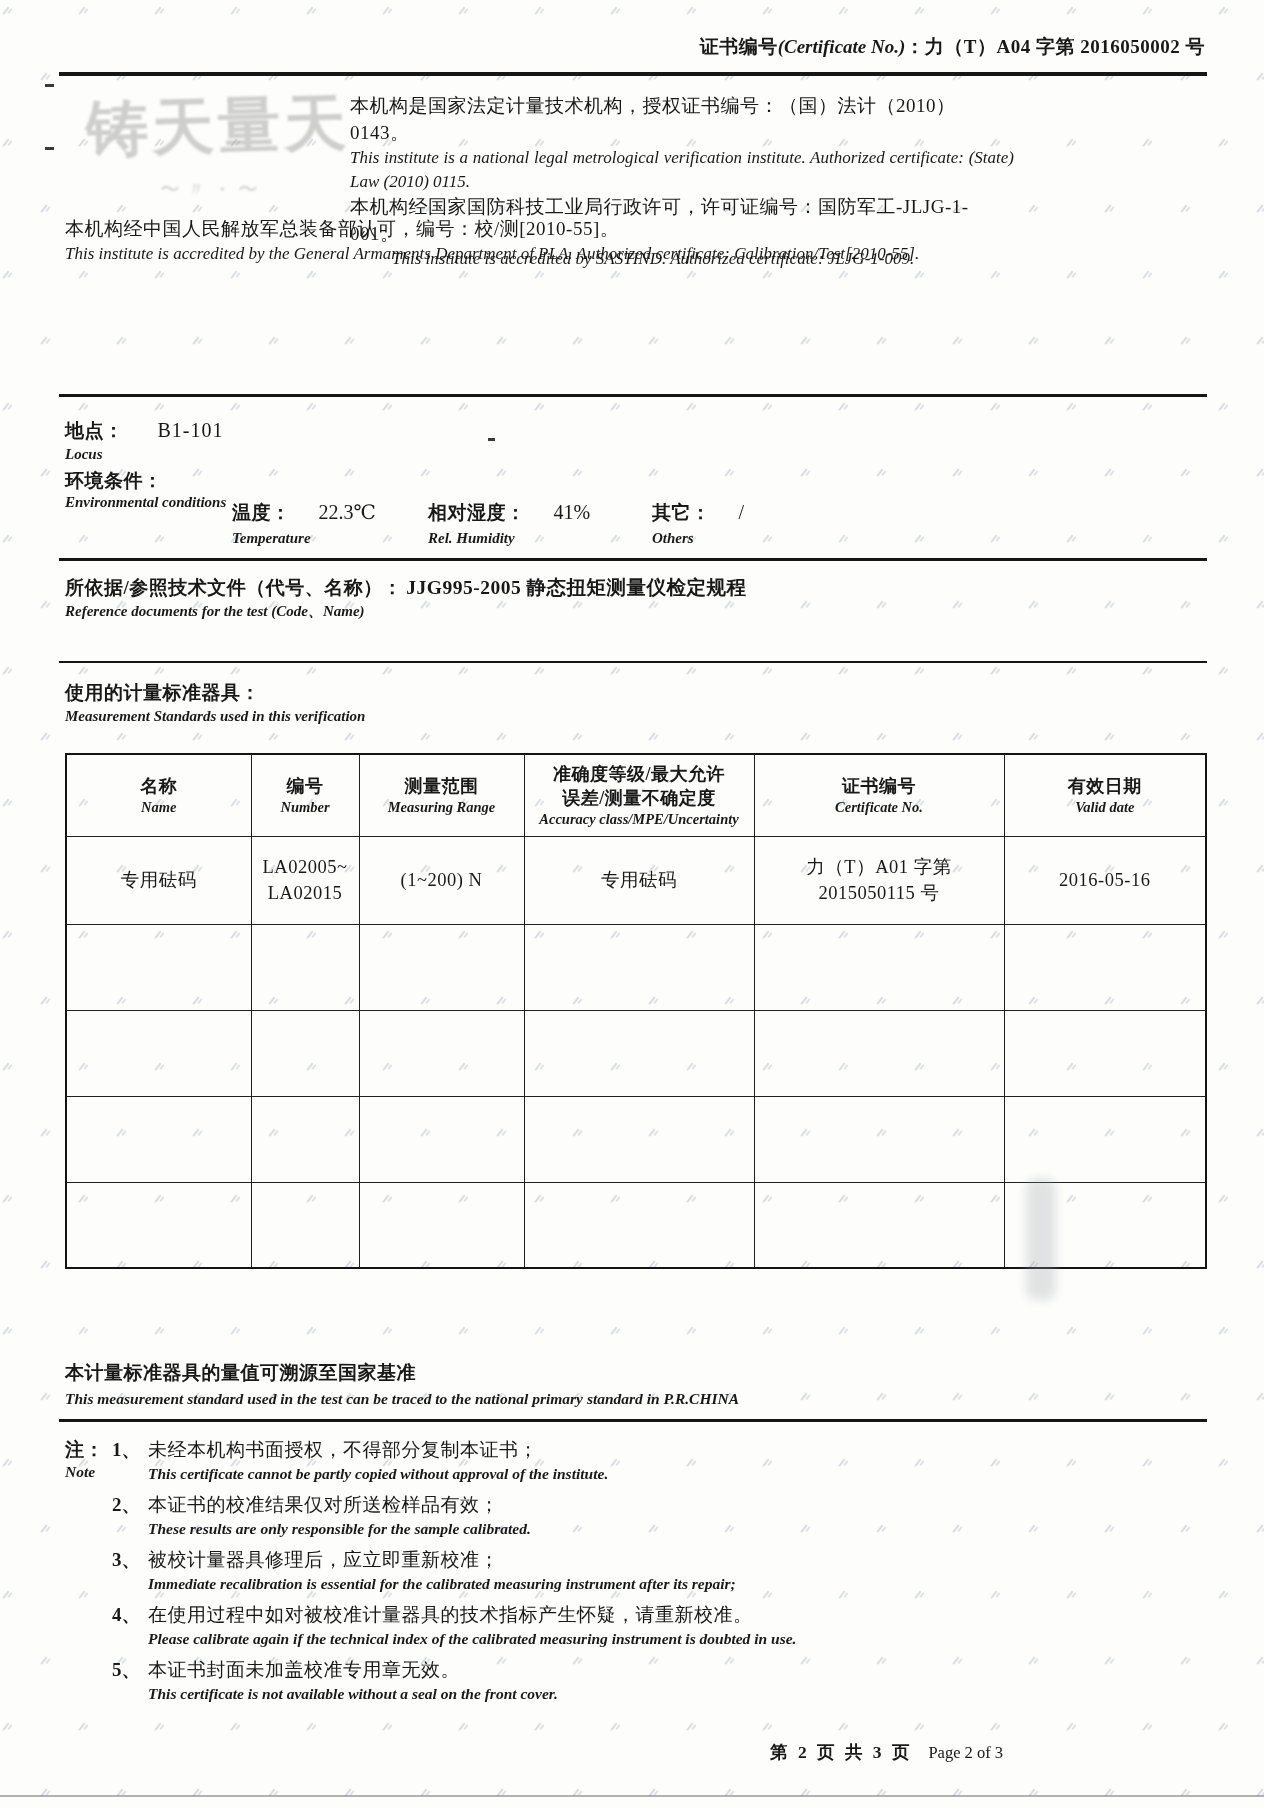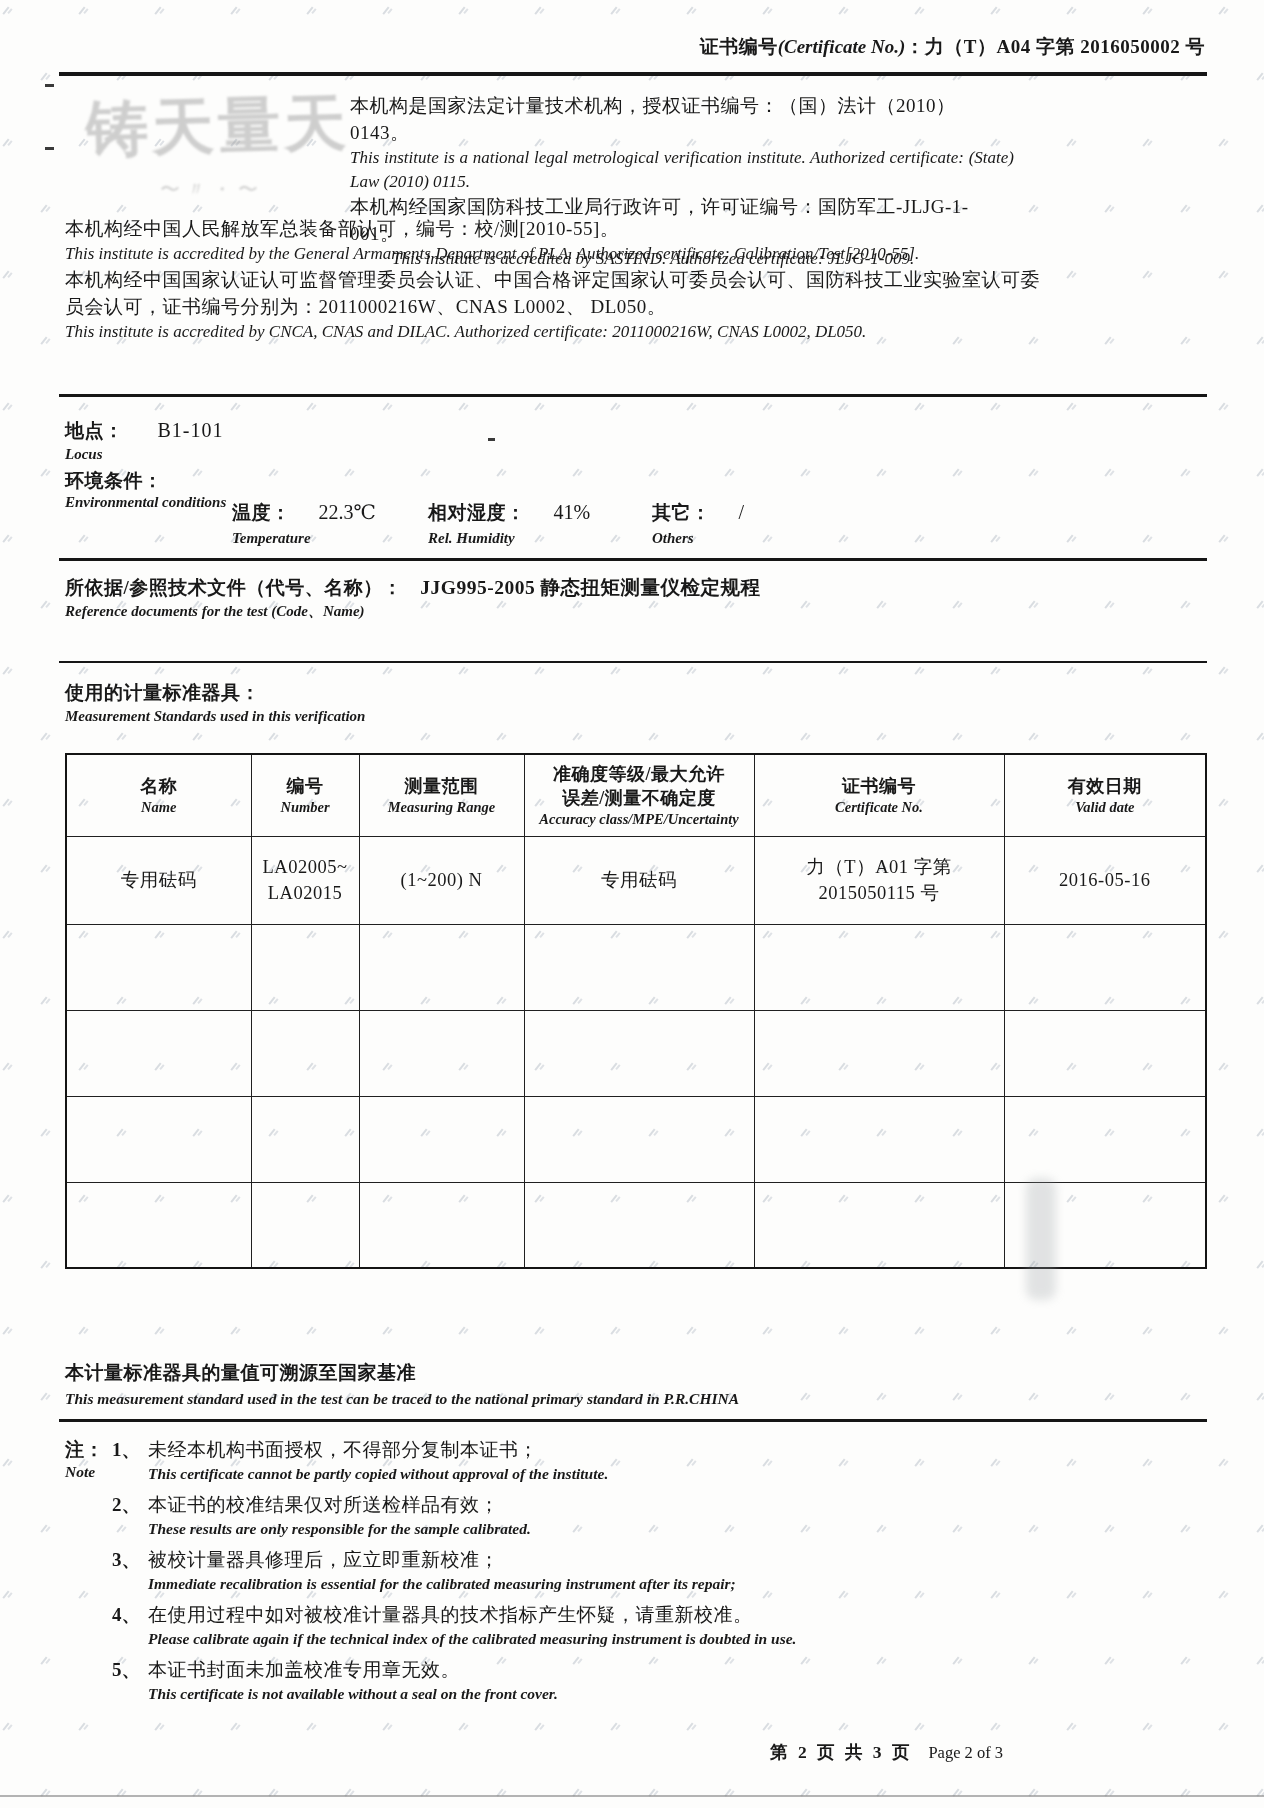--- a/index.html
+++ b/index.html
@@ -51,21 +51,21 @@
   .env-item .row{font-size:19px;white-space:nowrap;}
   .env-item .row .lab{font-weight:bold;}
   .env-item .row .val{margin-left:28px;font-size:20px;}
   .env-item .sub{font-size:15px;font-weight:bold;font-style:italic;margin-top:4px;}
 
   #rule-3{top:558px;left:59px;width:1148px;height:2.5px;}
 
   
   #ref-line{left:65px;top:574px;font-size:19px;white-space:nowrap;}
   #ref-line .lab{font-weight:bold;}
-  #ref-line .val{margin-left:18px;font-weight:bold;font-size:19.5px;}
+  #ref-line .val{margin-left:4px;font-weight:bold;font-size:19.5px;}
   #ref-en{left:65px;top:602px;font-size:15px;font-weight:bold;font-style:italic;}
 
   #rule-4{top:661px;left:59px;width:1148px;height:2px;}
 
   
   #std-title{left:65px;top:680px;font-size:19px;font-weight:bold;}
   #std-title-en{left:65px;top:708px;font-size:15px;font-weight:bold;font-style:italic;}
   #table-wrap{left:65px;top:753px;}
   table{border-collapse:collapse;table-layout:fixed;width:1140px;border:2.5px solid #141414;}
   th,td{border:1.6px solid #202020;text-align:center;vertical-align:middle;padding:2px 4px;}
@@ -600,24 +600,20 @@
       <div class="p">
         <div class="cn body-cn">本机构经国家国防科技工业局行政许可，许可证编号：国防军工-JLJG-1-001。</div>
         <div class="en body-en">This institute is accredited by SASTIND. Authorized certificate: JLJG-1-009.</div>
       </div>
     </div>
   <div id="intro-full" class="abs">
       <div class="p">
         <div class="cn body-cn">本机构经中国人民解放军总装备部认可，编号：校/测[2010-55]。</div>
         <div class="en body-en">This institute is accredited by the General Armaments Department of PLA. Authorized certificate: Calibration/Test[2010-55].</div>
       </div>
-      <div class="p">
-        <div class="cn body-cn">本机构经中国国家认证认可监督管理委员会认证、中国合格评定国家认可委员会认可、国防科技工业实验室认可委员会认可，证书编号分别为：2011000216W、CNAS L0002、 DL050。</div>
-        <div class="en body-en">This institute is accredited by CNCA, CNAS and DILAC. Authorized certificate: 2011000216W, CNAS L0002, DL050.</div>
-      </div>
     </div>
 
   <div id="rule-2" class="rule"></div>
 
   <div id="locus-line" class="abs">
     <span class="cn bold">地点：</span><span class="val">B1-101</span>
   </div>
   <div id="locus-en" class="abs">Locus</div>
 
   <div id="env-label" class="abs cn">环境条件：</div>

